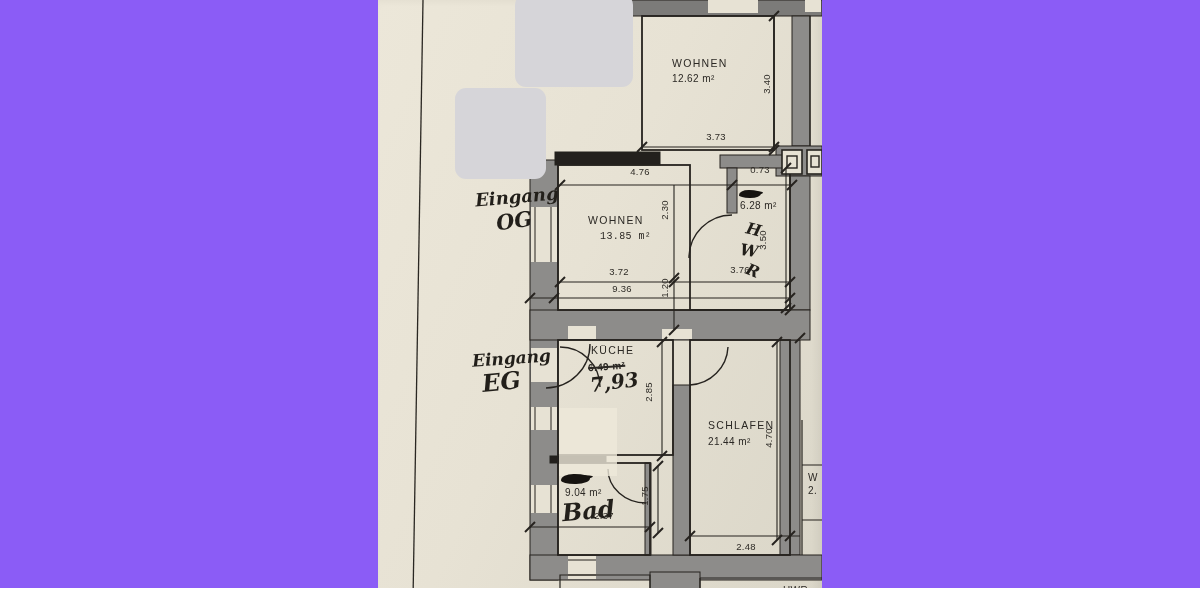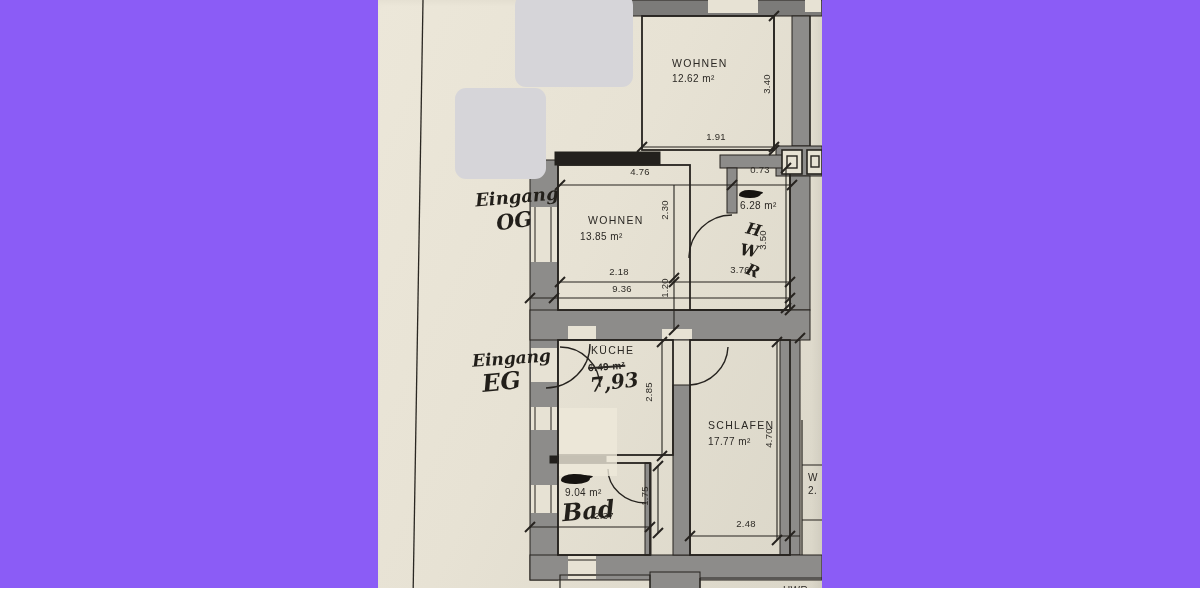--- a/index.html
+++ b/index.html
@@ -150,46 +150,46 @@
         <line class="tk" x1="407" y1="315" x2="417" y2="305"></line>
           <line class="tk" x1="417" y1="343" x2="427" y2="333"></line>
       </g>
     </svg>
 
     <div class="patch" style="left:181px;top:408px;width:58px;height:68px;"></div>
 
     <div class="plabel rname" style="left:294px;top:58px;">WOHNEN</div>
     <div class="plabel rarea" style="left:294px;top:73px;">12.62 m²</div>
     <div class="plabel rname" style="left:210px;top:215px;">WOHNEN</div>
-    <div class="plabel rarea" style="left:202px;top:231px;">13.85 m²</div>
+    <div class="plabel rarea" style="left:222px;top:231px;font-family:Liberation Mono, monospace;">13.85 m²</div>
     <div class="plabel rarea" style="left:362px;top:200px;">6.28 m²</div>
     <div class="plabel rname" style="left:213px;top:345px;">KÜCHE</div>
     <div class="plabel rarea" style="left:210px;top:361px;"><span class="struck">6.49 m²</span></div>
     <div class="plabel rname" style="left:330px;top:420px;">SCHLAFEN</div>
-    <div class="plabel rarea" style="left:330px;top:436px;">17.77 m²</div>
+    <div class="plabel rarea" style="left:330px;top:436px;">21.44 m²</div>
     <div class="plabel rarea" style="left:187px;top:487px;">9.04 m²</div>
     <div class="plabel rarea" style="left:405px;top:585px;text-align:right;">HWR</div>
     <div class="plabel rarea" style="left:430px;top:472px;">W</div>
     <div class="plabel rarea" style="left:430px;top:485px;">2.</div>
 
-    <div class="plabel dim hdim" style="left:316px;top:132px;">1.91</div>
+    <div class="plabel dim hdim" style="left:316px;top:132px;">3.73</div>
     <div class="plabel dim vdim" style="left:375px;top:78px;">3.40</div>
     <div class="plabel dim hdim" style="left:240px;top:167px;">4.76</div>
     <div class="plabel dim hdim" style="left:360px;top:165px;">0.73</div>
     <div class="plabel dim vdim" style="left:273px;top:204px;">2.30</div>
-    <div class="plabel dim hdim" style="left:219px;top:267px;">2.18</div>
+    <div class="plabel dim hdim" style="left:219px;top:267px;">3.72</div>
     <div class="plabel dim hdim" style="left:222px;top:284px;">9.36</div>
     <div class="plabel dim vdim" style="left:273px;top:282px;">1.20</div>
     <div class="plabel dim hdim" style="left:340px;top:265px;">3.76</div>
     <div class="plabel dim vdim" style="left:371px;top:234px;">3.50</div>
     <div class="plabel dim vdim" style="left:257px;top:386px;">2.85</div>
     <div class="plabel dim vdim" style="left:377px;top:432px;">4.70</div>
     <div class="plabel dim vdim" style="left:253px;top:490px;">1.75</div>
     <div class="plabel dim hdim" style="left:204px;top:511px;">2.37</div>
-    <div class="plabel dim hdim" style="left:346px;top:519px;">2.48</div>
+    <div class="plabel dim hdim" style="left:346px;top:542px;">2.48</div>
 
     <div class="hand" style="left:97px;top:188px;font-size:18px;transform:rotate(-5deg);">Eingang</div>
     <div class="hand" style="left:118px;top:210px;font-size:21px;transform:rotate(-8deg);">OG</div>
     <div class="hand" style="left:94px;top:350px;font-size:17px;transform:rotate(-4deg);">Eingang</div>
     <div class="hand" style="left:104px;top:370px;font-size:24px;transform:rotate(-6deg);">EG</div>
     <div class="hand" style="left:368px;top:222px;font-size:16px;transform:rotate(14deg);">H</div>
     <div class="hand" style="left:362px;top:243px;font-size:16px;transform:rotate(8deg);">W</div>
     <div class="hand" style="left:368px;top:263px;font-size:16px;transform:rotate(22deg);">R</div>
     <div class="hand" style="left:212px;top:372px;font-size:20px;transform:rotate(-7deg);">7,93</div>
     <div class="hand" style="left:184px;top:499px;font-size:24px;transform:rotate(-5deg);">Bad</div>

